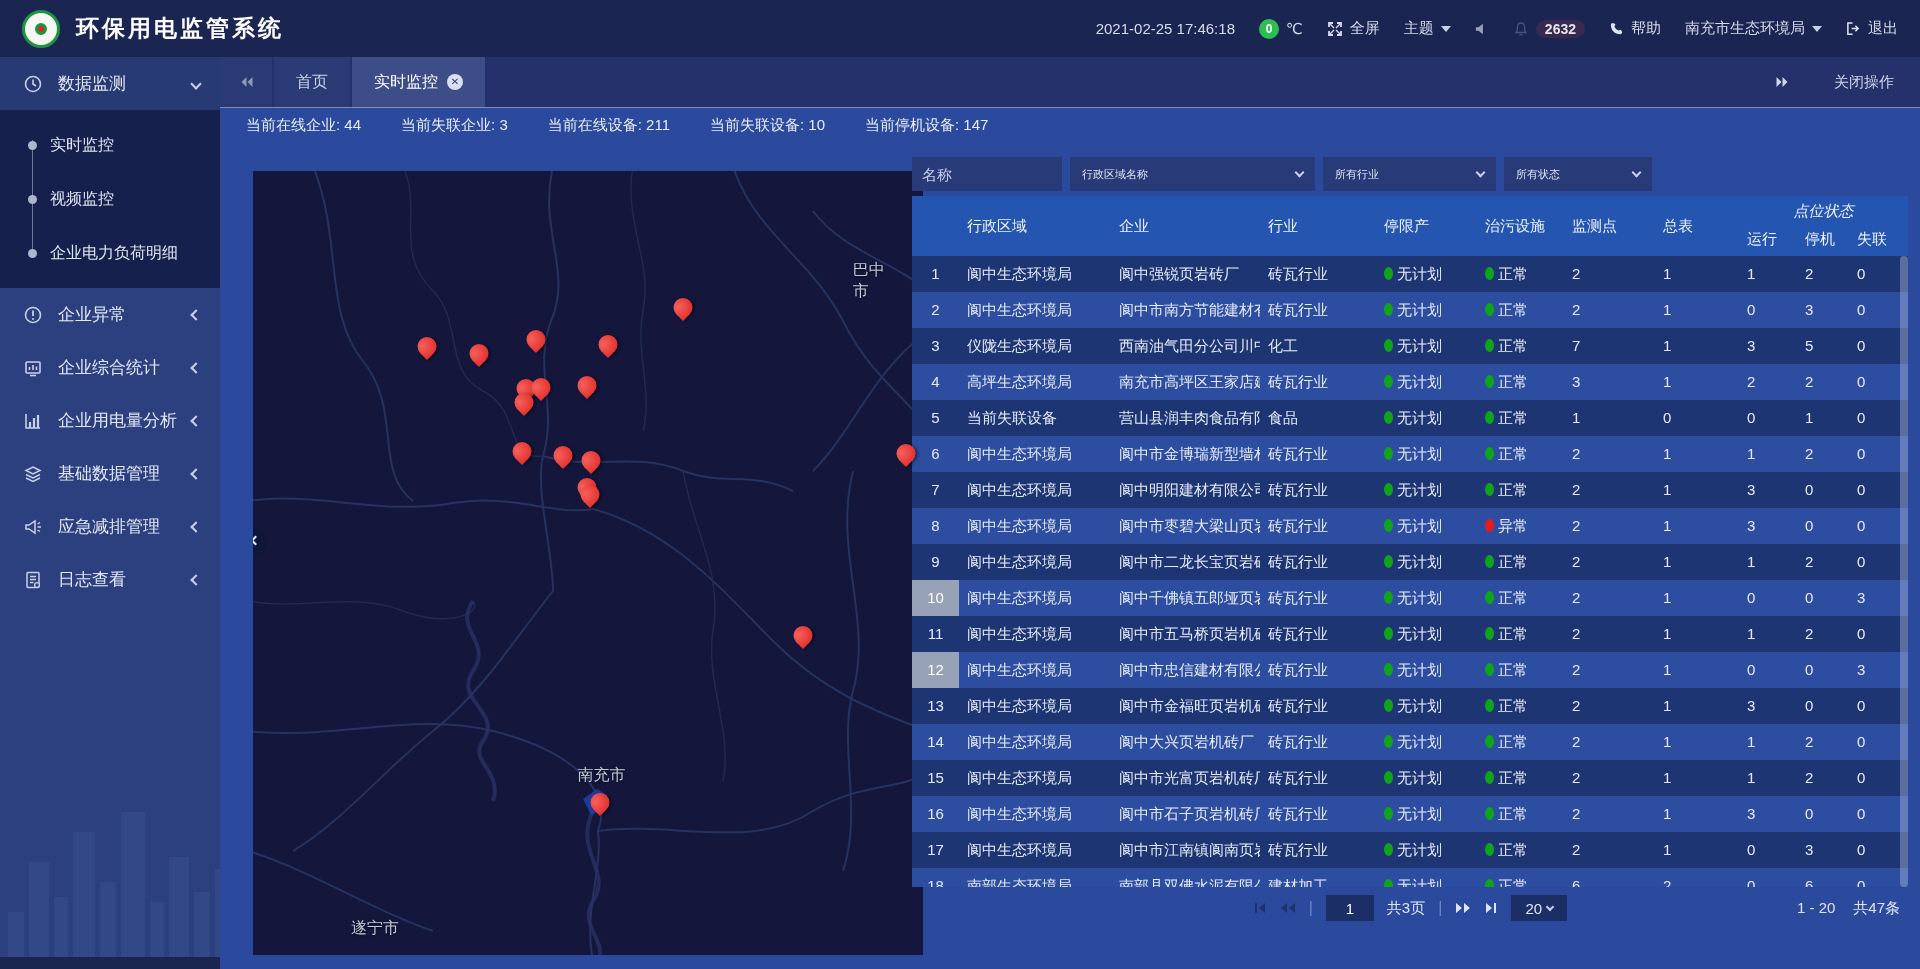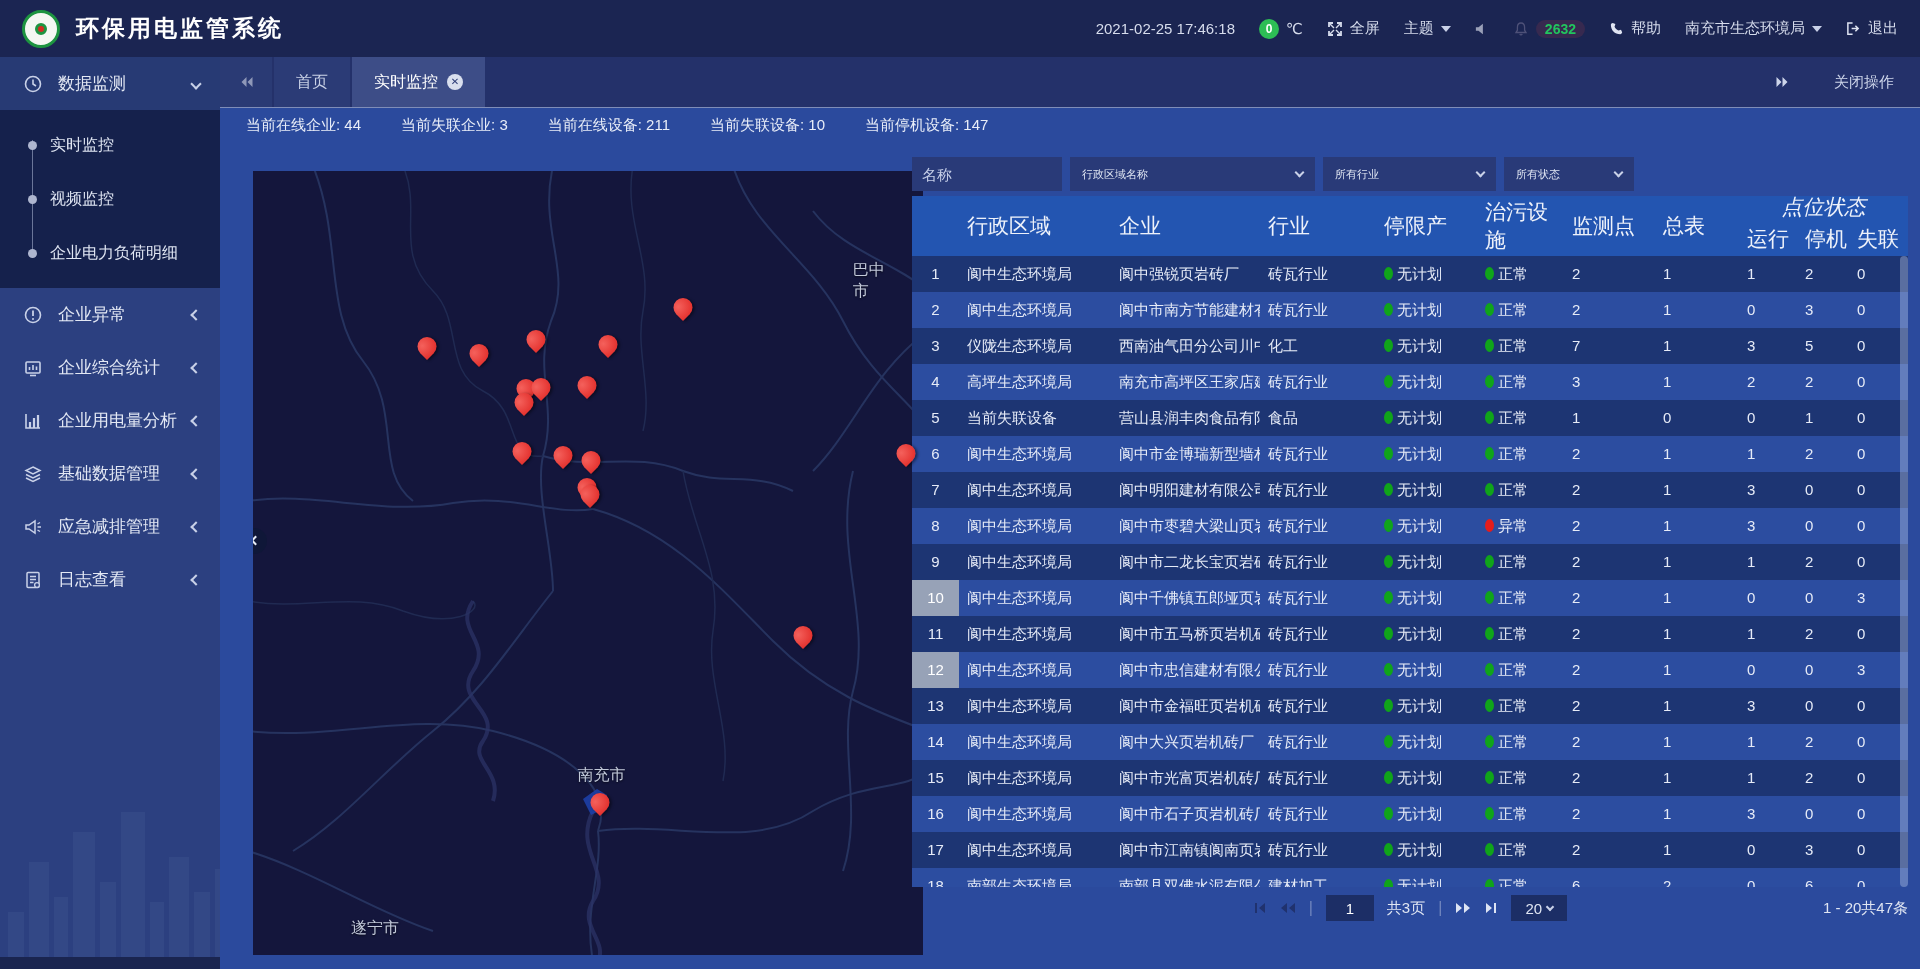--- a/index.html
+++ b/index.html
@@ -9,21 +9,21 @@
   
   .header{height:57px;background:#1b2552;display:flex;align-items:center;padding:0 22px;}
   .logo{width:38px;height:38px;border-radius:50%;background:#f4f7f2;border:3px solid #1d9440;
     display:flex;align-items:center;justify-content:center;flex-shrink:0;}
   .logo i{display:block;width:12px;height:12px;border-radius:50%;background:#d22c22;border:3px solid #1d9440;}
   .app-title{color:#ffffff;font-size:23px;font-weight:700;letter-spacing:3px;margin-left:16px;}
   .hspacer{flex:1;}
   .hitem{color:#d6dcec;font-size:15px;display:flex;align-items:center;gap:7px;margin-left:24px;white-space:nowrap;}
   .temp-badge{width:20px;height:20px;border-radius:50%;background:#2dbd55;color:#fff;font-size:12px;
     display:flex;align-items:center;justify-content:center;font-weight:700;}
-  .badge-pill{background:#37294f;color:#22c55e;font-weight:700;border-radius:10px;padding:1px 9px;font-size:14px;}
+  .badge-pill{background:#37294f;color:#e5e5e5;font-weight:700;border-radius:10px;padding:1px 9px;font-size:14px;}
   .caret{width:0;height:0;border-left:5px solid transparent;border-right:5px solid transparent;border-top:6px solid #c9d1e8;display:inline-block;}
   .hicon{display:inline-flex;}
 
   
   .body{display:flex;height:912px;}
 
   
   .sidebar{width:220px;background:#2c4080;position:relative;flex-shrink:0;overflow:hidden;}
   .menu-item{height:53px;display:flex;align-items:center;padding:0 20px 0 22px;color:#e3e8f4;font-size:17px;gap:14px;cursor:pointer;}
   .menu-item.active{background:#273a74;}
@@ -70,21 +70,21 @@
 
   
   .right-panel{position:absolute;left:692px;top:14px;right:12px;bottom:44px;display:flex;flex-direction:column;}
   .filters{display:flex;gap:8px;height:34px;margin-bottom:5px;flex-shrink:0;}
   .f-input{width:150px;background:#293a78;border:none;outline:none;color:#dfe5f2;padding:0 10px;font-size:15px;font-family:inherit;}
   .f-input::placeholder{color:#c6cfe8;opacity:1;}
   .f-select{display:flex;align-items:center;justify-content:space-between;padding:0 12px;background:#293a78;color:#dfe5f2;font-size:11px;cursor:pointer;}
   .f-select .chev{width:7px;height:7px;transform:rotate(45deg);margin-top:-4px;}
 
   .grid-cols{display:grid;grid-template-columns:47px 152px 149px 116px 101px 87px 91px 84px 58px 52px 1fr;}
-  .thead{grid-template-rows:26px 34px;background:#2355b1;color:#eef2fa;font-size:21px;flex-shrink:0;}
+  .thead{grid-template-rows:26px 34px;background:#2355b1;color:#eef2fa;font-size:15px;flex-shrink:0;}
   .th{grid-row:1 / span 2;display:flex;align-items:center;padding-left:8px;overflow:hidden;}
   .th-group{grid-column:9 / span 3;grid-row:1;display:flex;align-items:flex-end;justify-content:center;font-style:italic;padding-bottom:1px;}
   .th-sub{grid-row:2;display:flex;align-items:center;padding-left:8px;}
   .c9{grid-column:9;} .c10{grid-column:10;} .c11{grid-column:11;}
 
   .tbody{flex:1;overflow:hidden;position:relative;}
   .tr{height:36px;line-height:36px;color:#e6ebf7;font-size:15px;cursor:pointer;}
   .tr:nth-child(odd){background:#1d3573;}
   .tr:nth-child(even){background:#2c4da0;}
   .td{padding-left:8px;overflow:hidden;white-space:nowrap;}
@@ -96,21 +96,21 @@
 
   
   .pager{height:34px;margin-top:4px;display:flex;align-items:center;justify-content:center;gap:13px;color:#dfe5f2;font-size:15px;position:relative;flex-shrink:0;}
   .pg-icon{display:inline-flex;cursor:pointer;}
   .pg-icon svg{fill:#dde4f4;}
   .pg-icon.disabled svg{fill:#20326e;}
   .sep{color:rgba(255,255,255,.32);font-size:16px;}
   .page-input{width:48px;height:26px;background:#1c2e66;border:none;outline:none;color:#fff;text-align:center;font-size:15px;font-family:inherit;}
   .size-select{width:56px;height:26px;background:#1c2e66;display:flex;align-items:center;justify-content:center;gap:5px;cursor:pointer;}
   .size-select .chev{width:6px;height:6px;transform:rotate(45deg);margin-top:-3px;}
-  .pg-right{position:absolute;right:0;display:flex;}
+  .pg-right{position:absolute;right:8px;display:flex;gap:18px;}
 </style>
 </head>
 <body>
 
 <div class="header">
   <div class="logo">
       <i></i>
     </div>
   <div class="app-title">环保用电监管系统</div>
   <div class="hspacer"></div>
@@ -425,21 +425,21 @@
         <div class="filters">
           <input class="f-input" type="text" placeholder="名称" style="">
           <div class="f-select" style="width:245px">
             <span>行政区域名称</span>
               <span class="chev"></span>
           </div>
           <div class="f-select" style="width:173px">
             <span>所有行业</span>
               <span class="chev"></span>
           </div>
-          <div class="f-select" style="width:130px">
+          <div class="f-select" style="width:148px">
             <span>所有状态</span>
               <span class="chev"></span>
           </div>
         </div>
 
         <div class="thead grid-cols">
           <div class="th"></div>
           <div class="th">行政区域</div>
           <div class="th">企业</div>
           <div class="th">行业</div>

